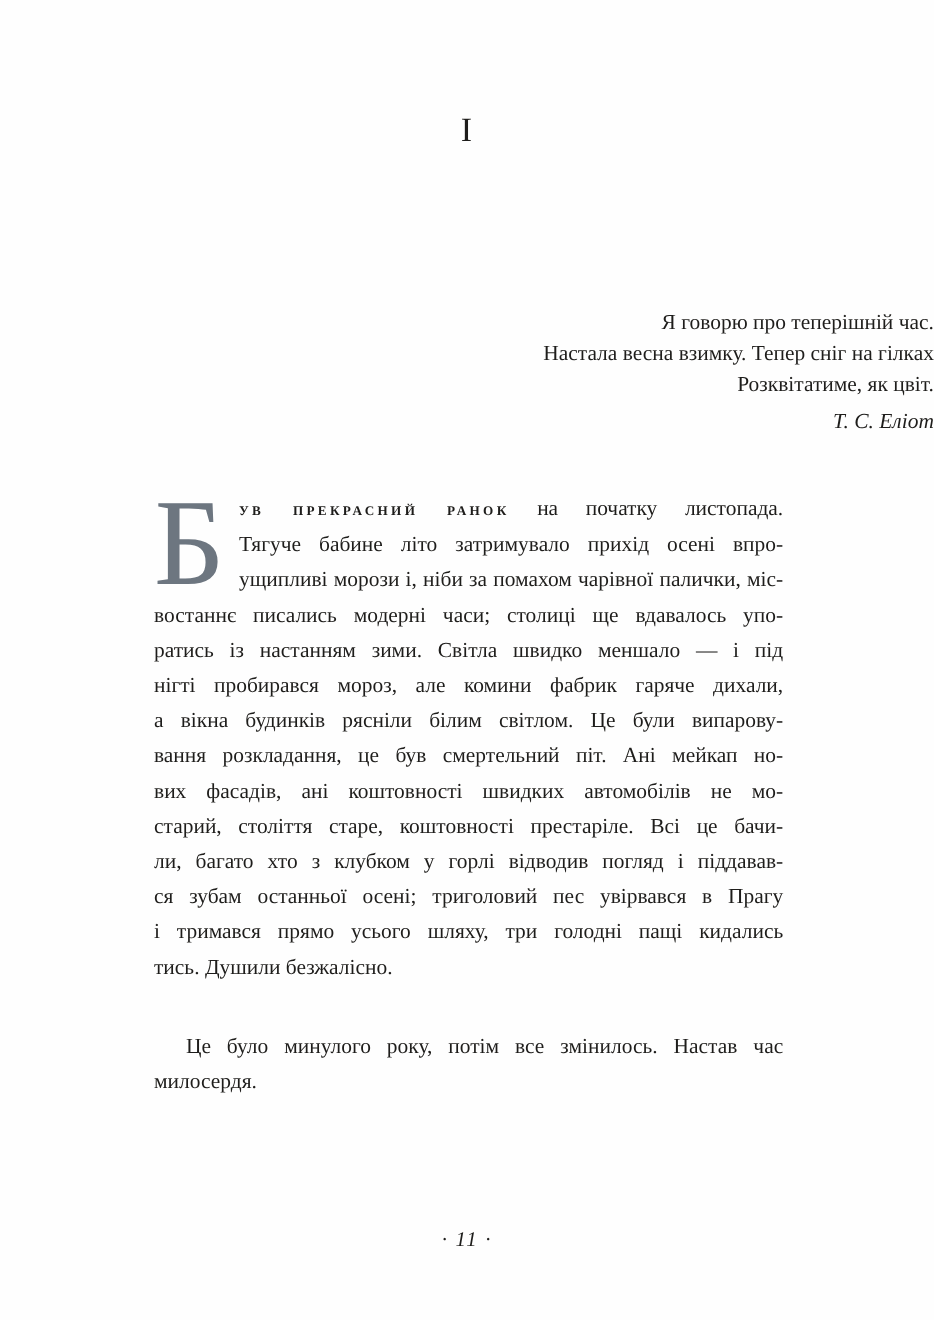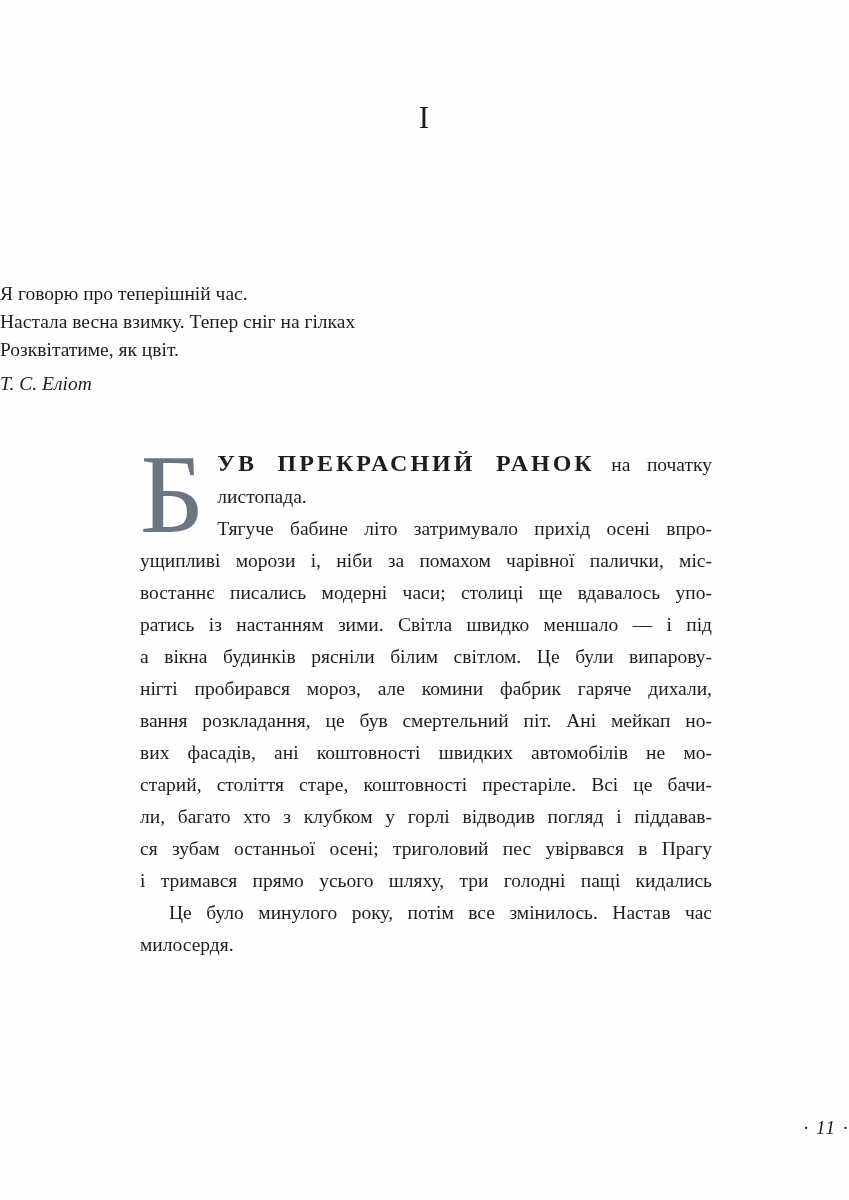--- a/index.html
+++ b/index.html
@@ -15,21 +15,21 @@
 
   .chapter-number {
     position: absolute; top: 101px; left: 0; width: 849px;
     text-align: center;
     font-size: 31px; line-height: 34px;
     letter-spacing: 1px;
   }
 
   .epigraph {
     position: absolute; top: 280px; left: 0; width: 849px;
-    text-align: left;
+    text-align: right;
     font-size: 19.5px; line-height: 28px;
   }
   .epigraph-attribution {
     margin-top: 6px;
     font-style: italic;
   }
 
   .text-block {
     position: absolute; left: 140px; top: 447px; width: 572px;
     font-size: 19.5px; line-height: 32px;
@@ -39,30 +39,30 @@
     font-size: 112px;
     line-height: 95px;
     height: 95px;
     margin: 0 13px 0 0;
   }
   .tline {
     text-align: justify;
     text-align-last: justify;
   }
   .tline.last { text-align-last: left; }
-  .tline.indent { text-indent: 29px; }
+  .tline.indent { text-indent: 29px; margin-top: 40px; }
   .lead-caps {
     font-weight: 700;
-    font-size: 24px;
+    font-size: 12px;
     letter-spacing: 3px;
   }
 
   .page-number {
     position: absolute; top: 1117px; left: 0; width: 849px;
-    text-align: right;
+    text-align: center;
     font-style: italic;
     font-size: 19px;
     letter-spacing: 1.5px;
   }
 </style>
 </head>
 <body style="background: rgb(254, 254, 254); color: rgb(30, 29, 27);">
 
 <div class="page">
 
@@ -76,28 +76,29 @@
   </div>
 
   <div class="text-block">
     <span class="dropcap" style="color: rgb(109, 118, 128);">Б</span>
     <div class="paragraph">
         <div class="tline"><span class="lead-caps">УВ ПРЕКРАСНИЙ РАНОК</span> на початку листопада.</div>
         <div class="tline">Тягуче бабине літо затримувало прихід осені впро-</div>
         <div class="tline">ущипливі морози і, ніби за помахом чарівної палички, міс-</div>
         <div class="tline">востаннє писались модерні часи; столиці ще вдавалось упо-</div>
         <div class="tline">ратись із настанням зими. Світла швидко меншало — і під</div>
+        <div class="tline">нігті пробирався мороз, але комини фабрик гаряче дихали,</div>
         <div class="tline">а вікна будинків рясніли білим світлом. Це були випарову-</div>
-        <div class="tline">нігті пробирався мороз, але комини фабрик гаряче дихали,</div>
         <div class="tline">вання розкладання, це був смертельний піт. Ані мейкап но-</div>
         <div class="tline">вих фасадів, ані коштовності швидких автомобілів не мо-</div>
         <div class="tline">старий, століття старе, коштовності престаріле. Всі це бачи-</div>
         <div class="tline">ли, багато хто з клубком у горлі відводив погляд і піддавав-</div>
         <div class="tline">ся зубам останньої осені; триголовий пес увірвався в Прагу</div>
         <div class="tline">і тримався прямо усього шляху, три голодні пащі кидались</div>
+        <div class="tline last">тись. Душили безжалісно.</div>
       </div>
     <div class="paragraph">
         <div class="tline indent">Це було минулого року, потім все змінилось. Настав час</div>
         <div class="tline last">милосердя.</div>
       </div>
   </div>
 
   <div class="page-number">· 11 ·</div>
 
 </div>

